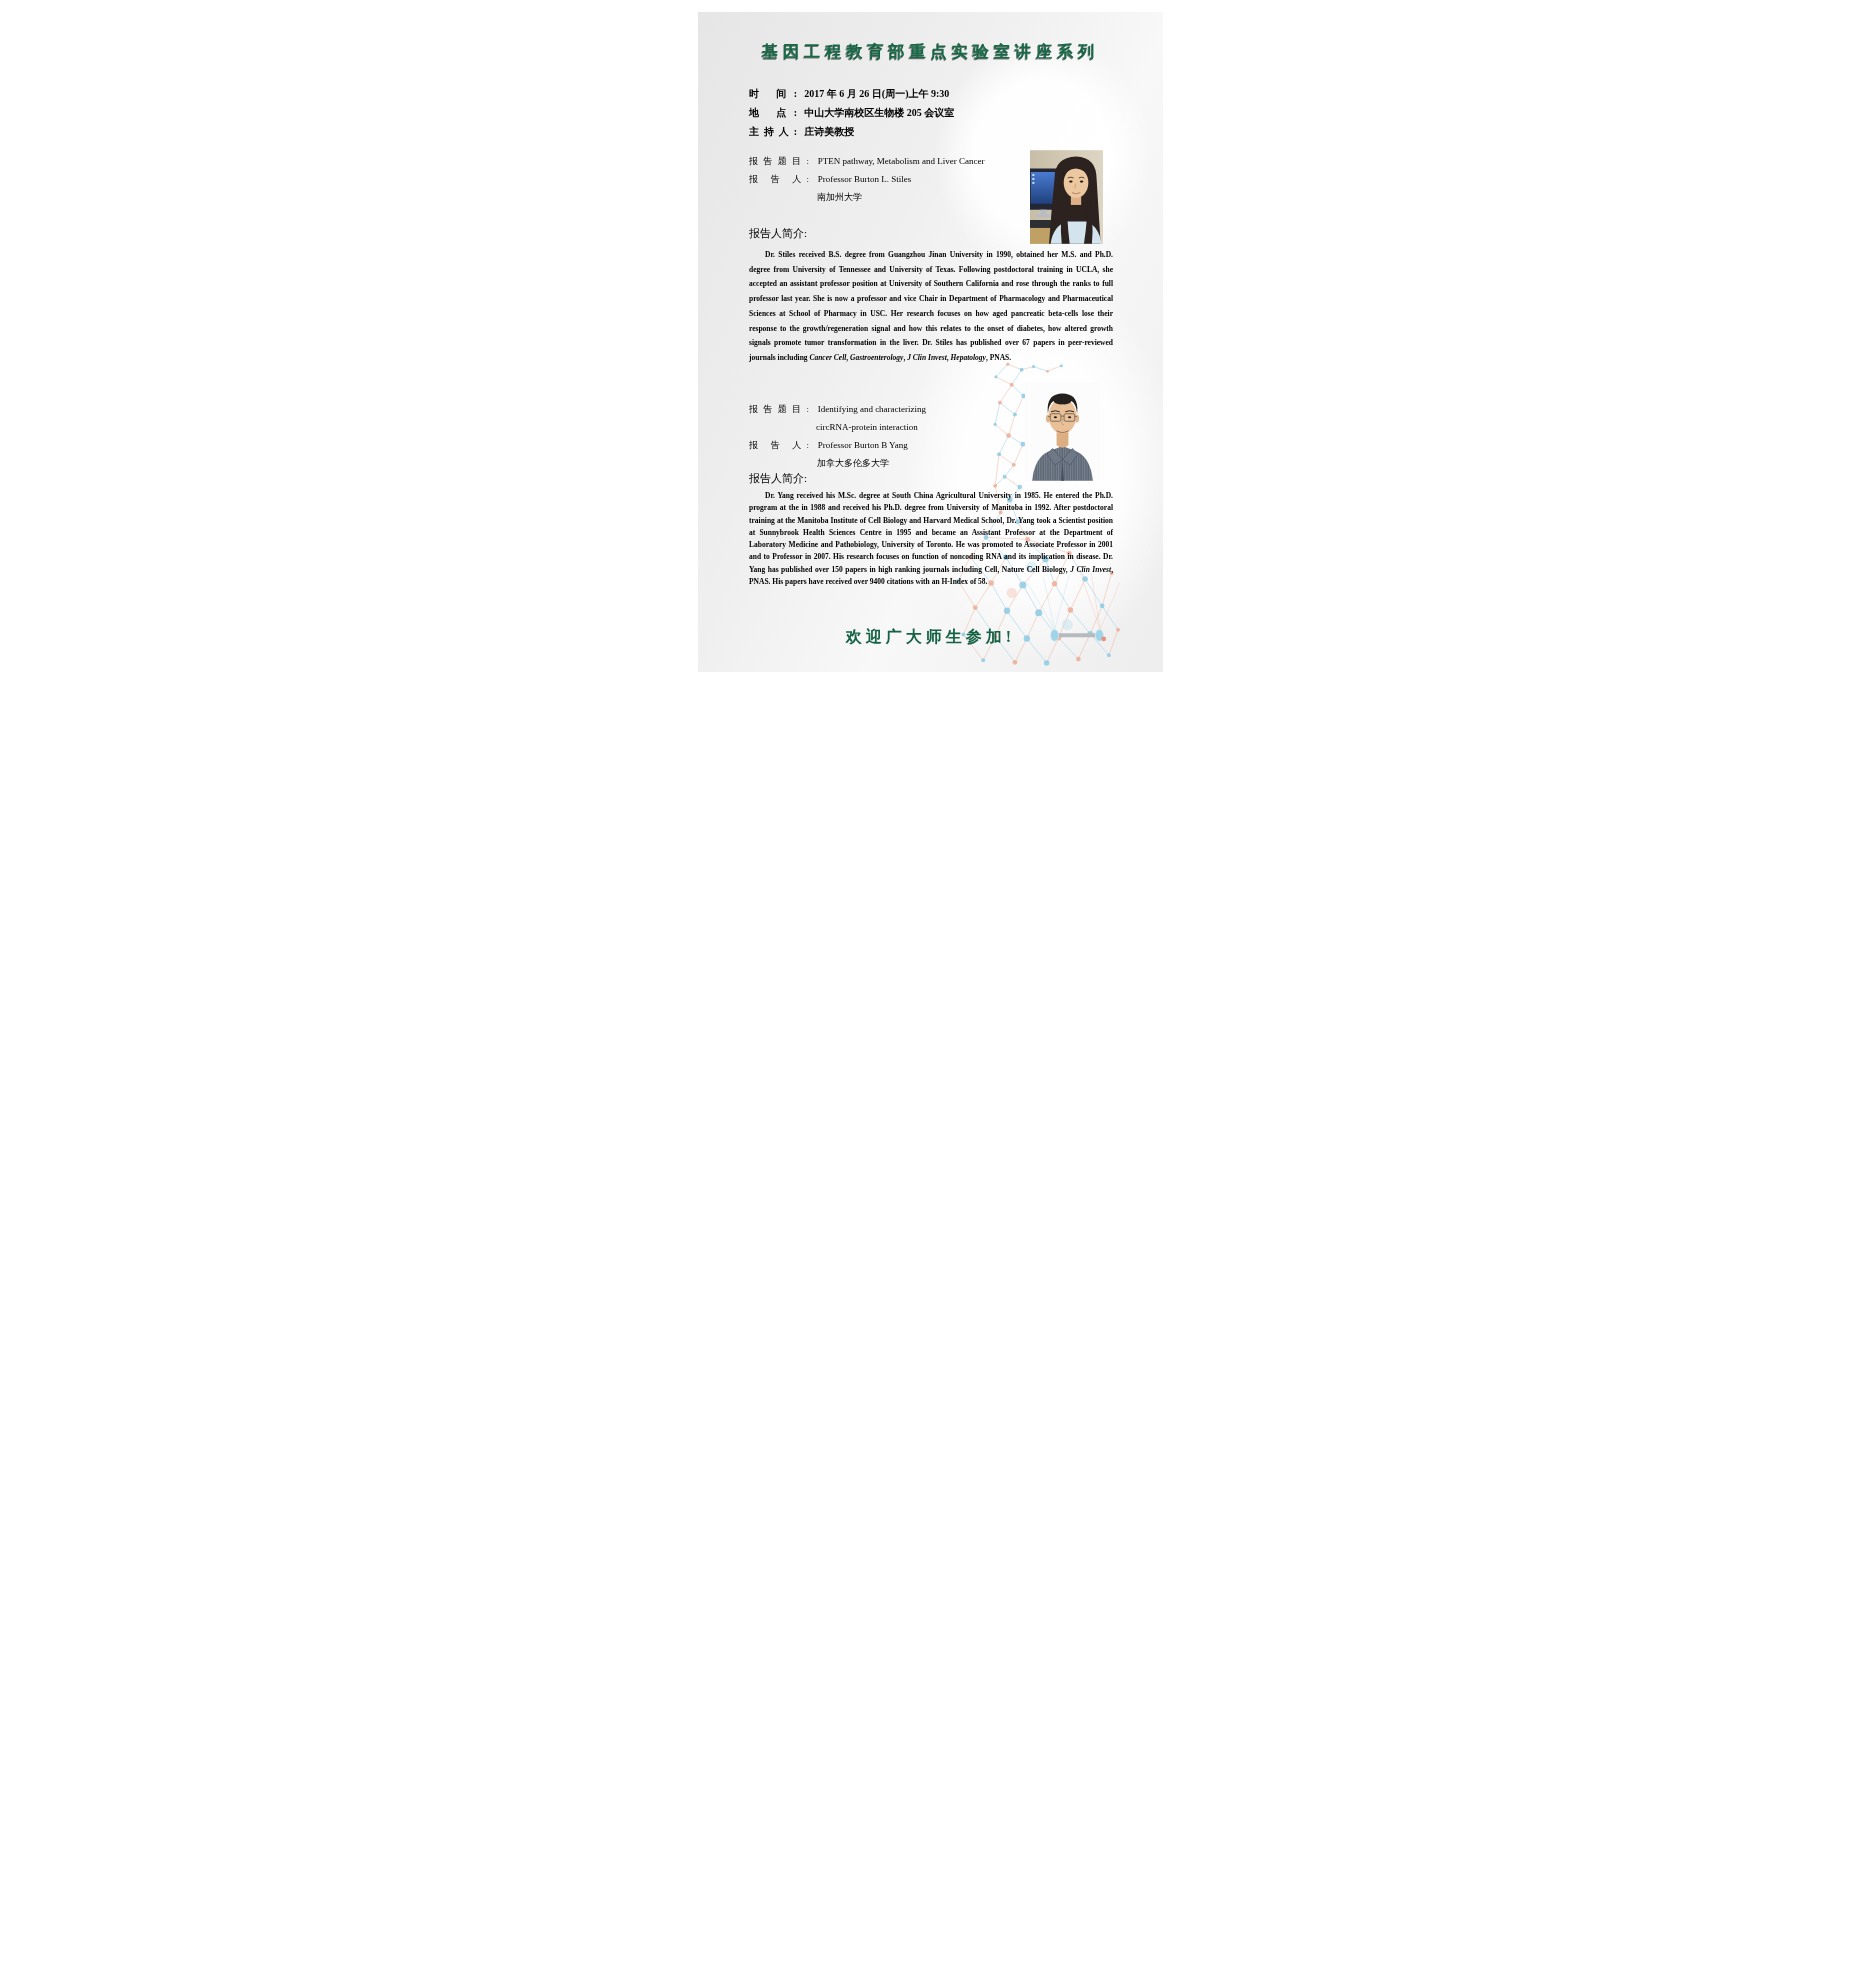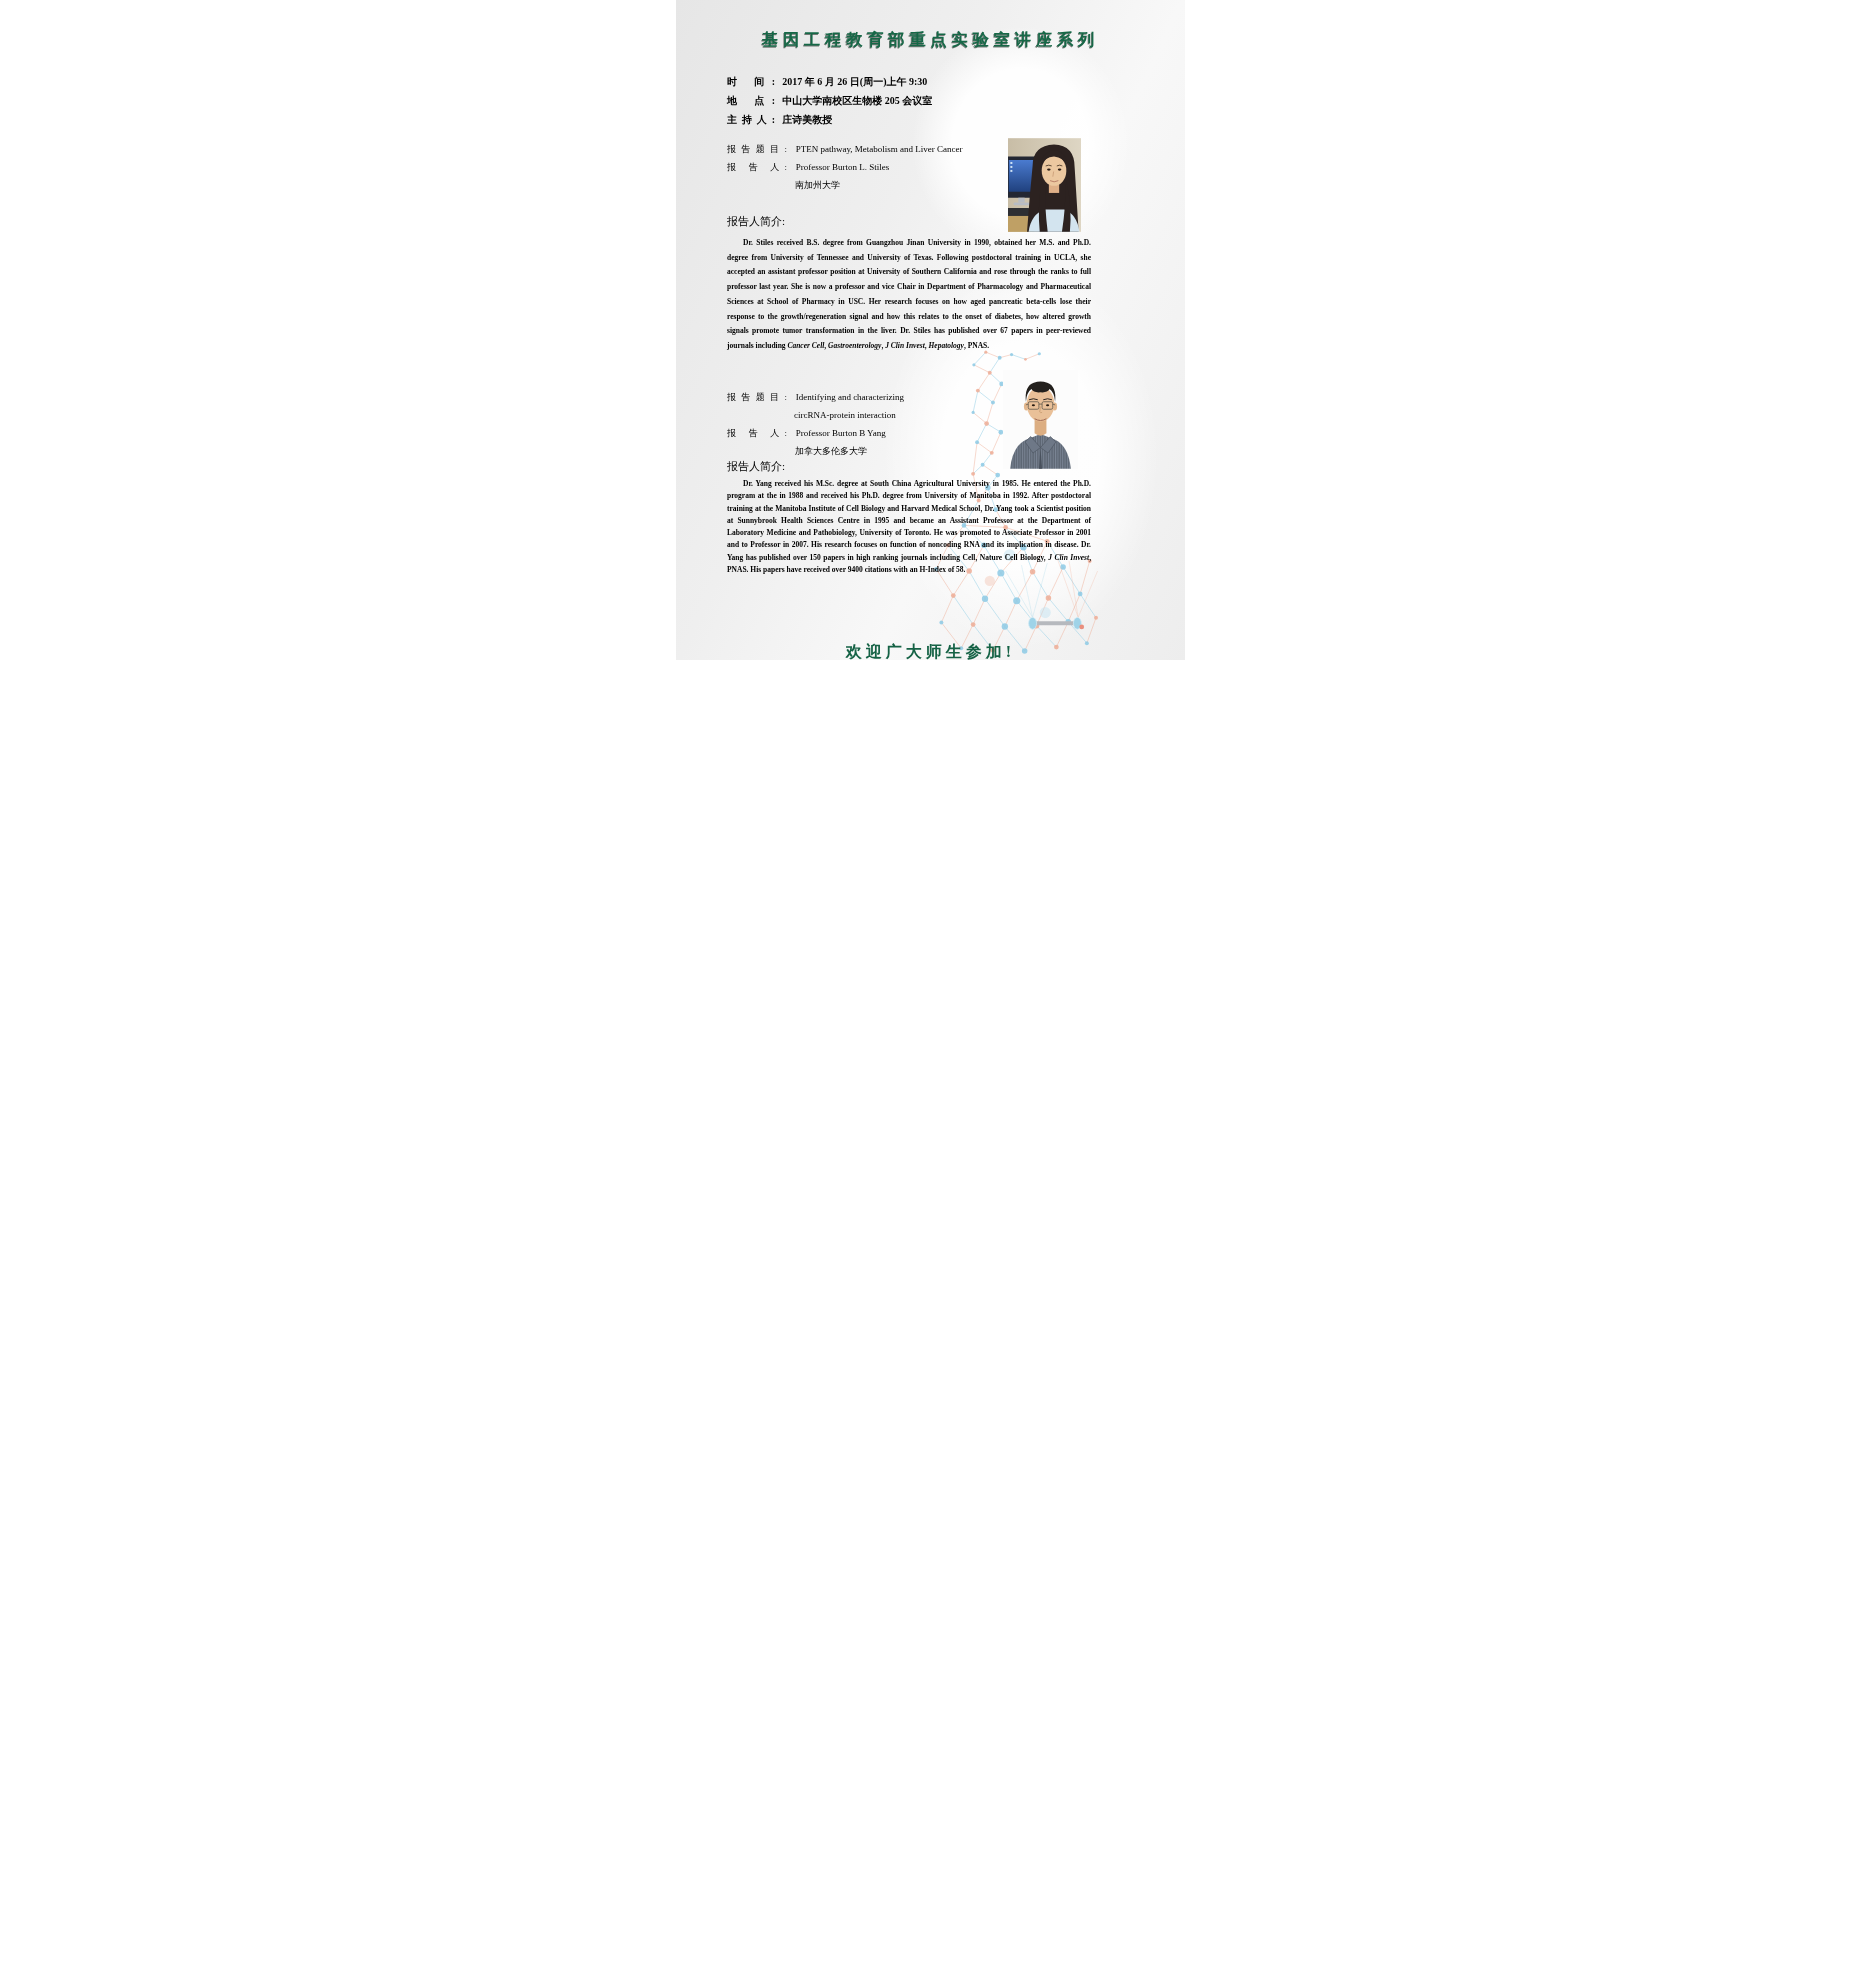--- a/index.html
+++ b/index.html
@@ -1,19 +1,19 @@
 <!DOCTYPE html>
 <html style="font-size:6.4px"><head>
 <meta charset="utf-8">
 <style>
   html,body { margin:0; padding:0; background:#ffffff; }
   .page {
-    position:relative; width:465px; height:660px; margin:0 auto; overflow:hidden;
+    position:relative; width:465px; height:660px; margin:12px auto; overflow:hidden;
     background:linear-gradient(115deg,#e6e6e6 0%,#efefef 38%,#f8f8f8 62%,#ededed 100%);
-    font-family:"Liberation Serif","DejaVu Serif",serif; color:#000;padding-left:44px;
+    font-family:"Liberation Serif","DejaVu Serif",serif; color:#000;
   }
   .blob { position:absolute; pointer-events:none; }
   .blob1 { left:238px; top:28px; width:214px; height:230px;
     background:radial-gradient(ellipse at center, rgba(255,255,255,0.95) 45%, rgba(255,255,255,0) 72%); }
   .blob2 { left:206px; top:262px; width:278px; height:389px;
     background:radial-gradient(ellipse at center, rgba(255,255,255,0.9) 40%, rgba(255,255,255,0) 70%); }
   .network { position:absolute; left:250px; top:349px; z-index:1; }
   .title {
     position:absolute; left:0; top:29px; width:100%; margin:0; text-align:center;
     font-size:16.3px; font-weight:bold; letter-spacing:4.8px;
@@ -34,21 +34,21 @@
   .bio-head { position:absolute; left:51px; z-index:2; font-size:11px; }
   .bio-head1 { top:214px; }
   .bio-head2 { top:459px; }
   .bio {
     position:absolute; left:51px; width:364px; margin:0; z-index:2;
     font-size:7.5px; text-align:justify; text-indent:16px;font-weight:bold;
   }
   .bio1 { top:236px; line-height:14.7px; }
   .bio2 { top:478px; line-height:12.3px; }
   .closing {
-    position:absolute; left:0; top:642px; width:100%; text-align:center; z-index:2;
+    position:absolute; left:0; top:615px; width:100%; text-align:center; z-index:2;
     font-size:16px; font-weight:bold; letter-spacing:4px;
   }
   .photo { position:absolute; z-index:3; margin:0; padding:0; }
   .photo1 { left:332px; top:138px; }
   .photo2 { left:327px; top:370px; }
 </style>
 </head>
 <body>
 
 <div class="page">

